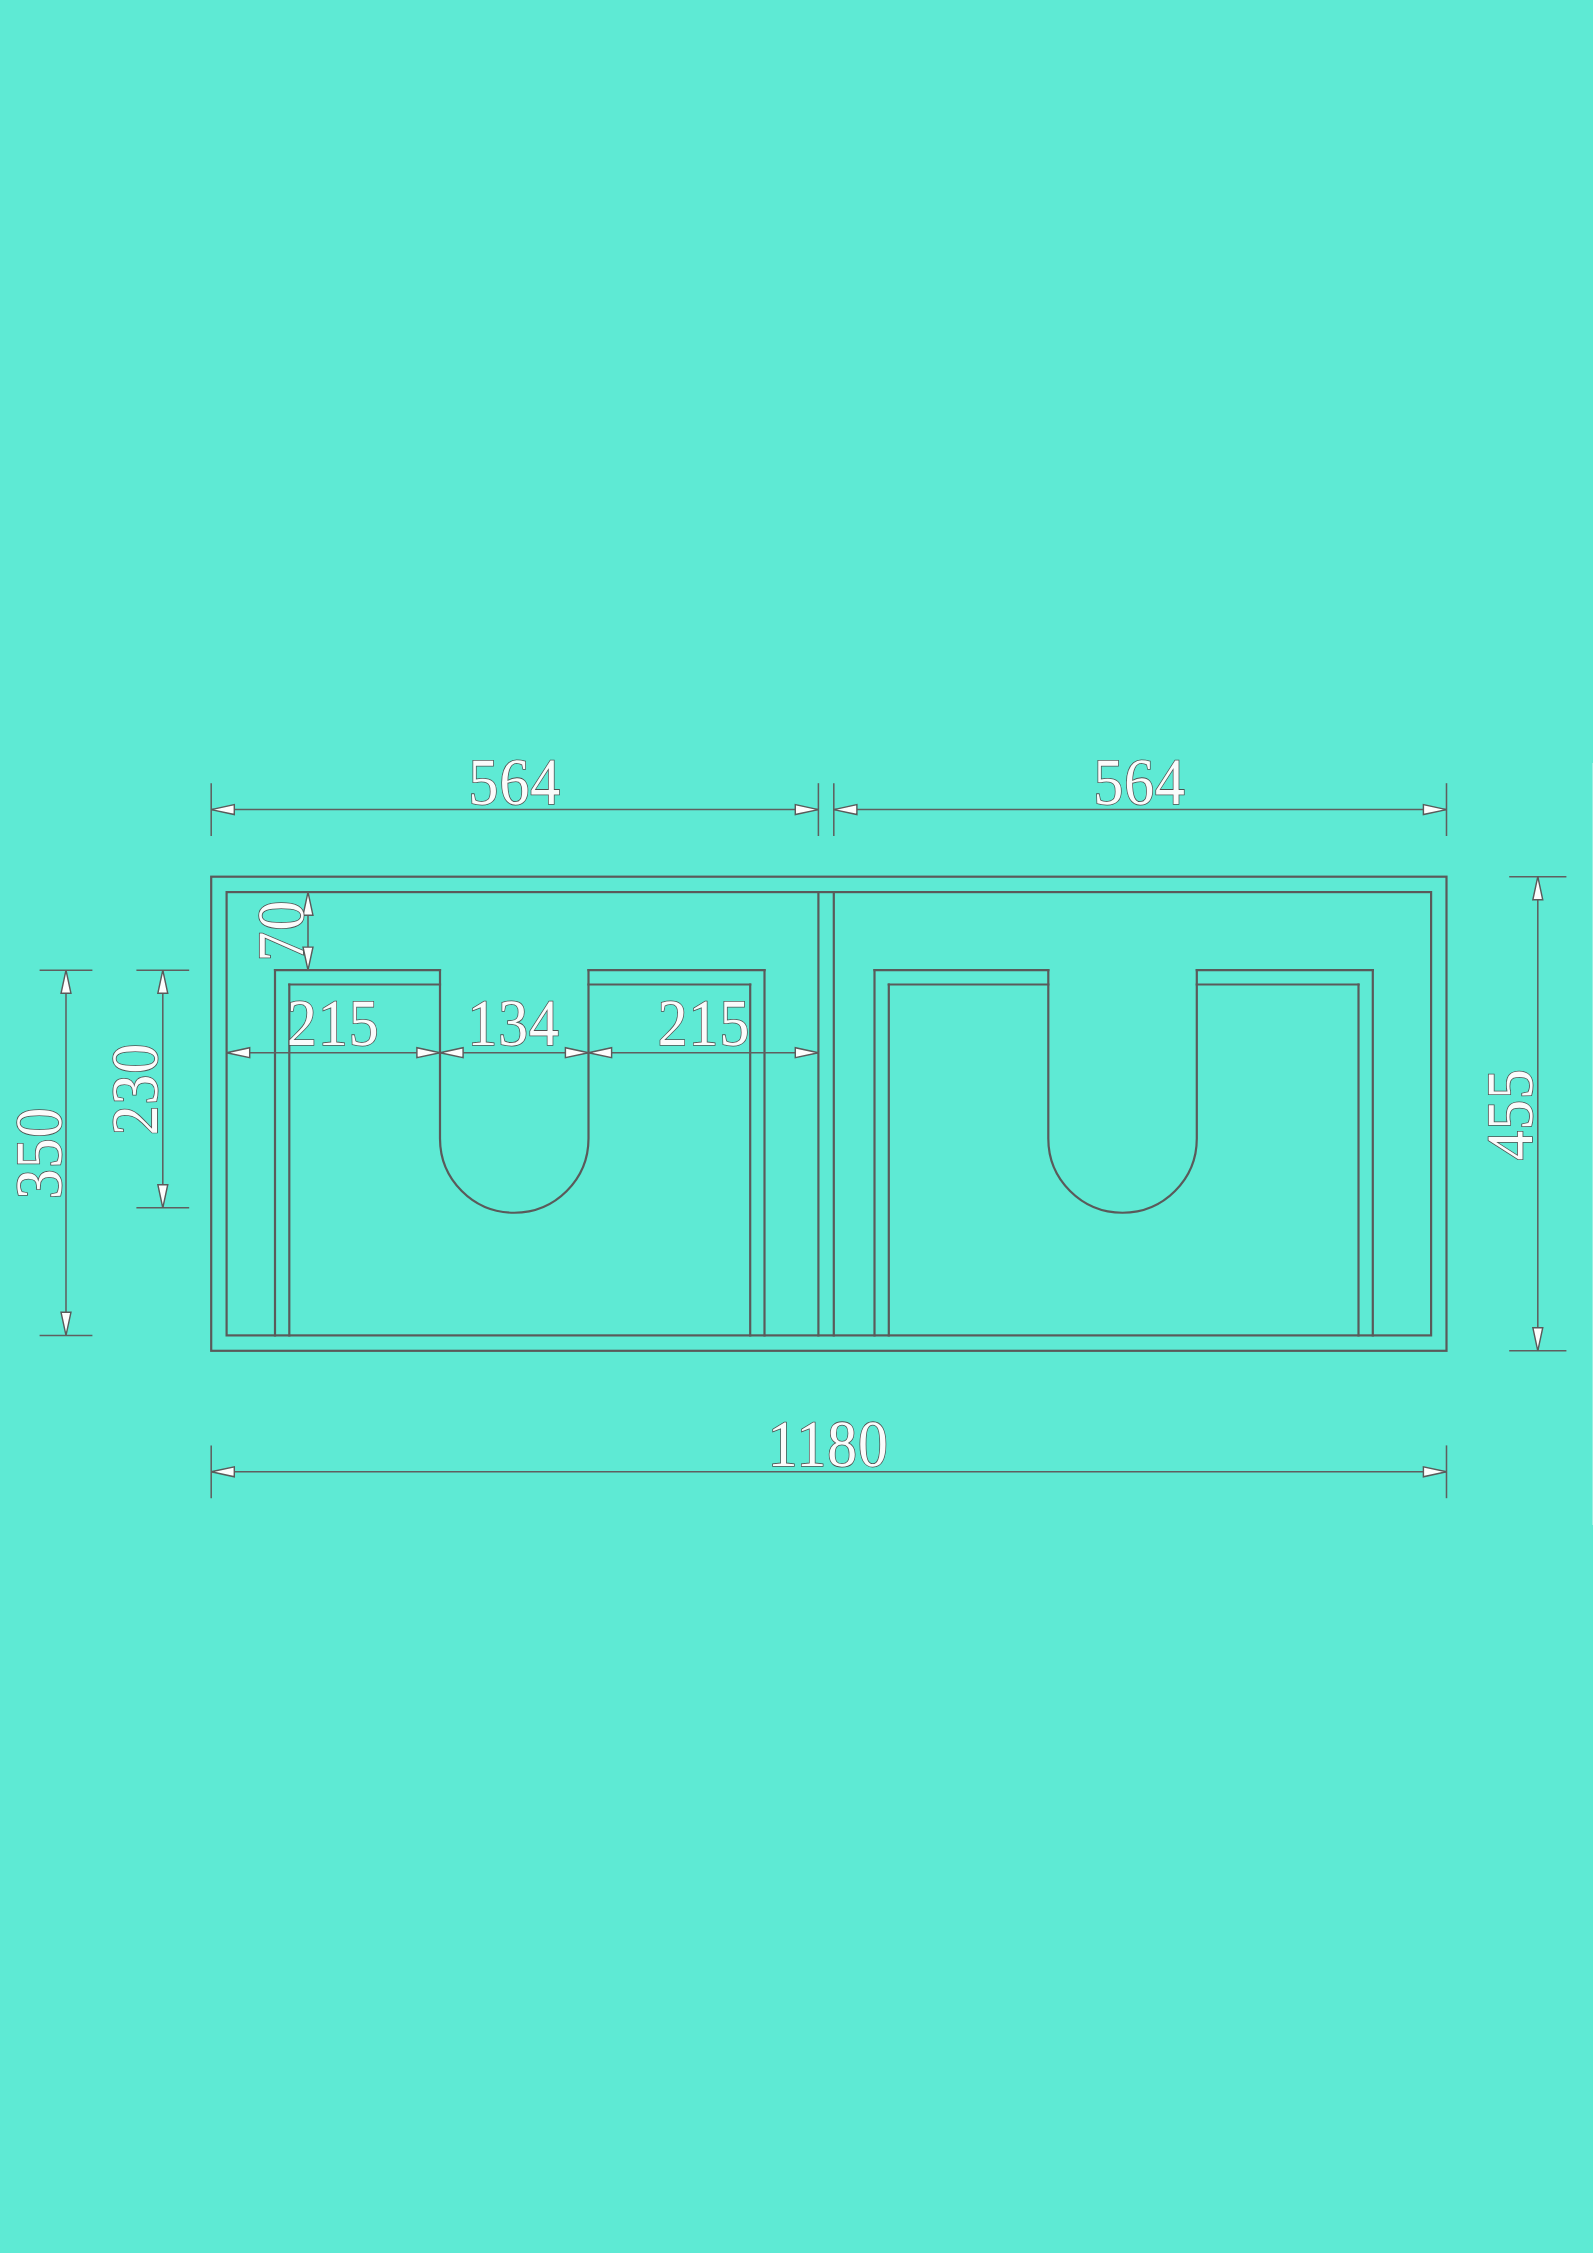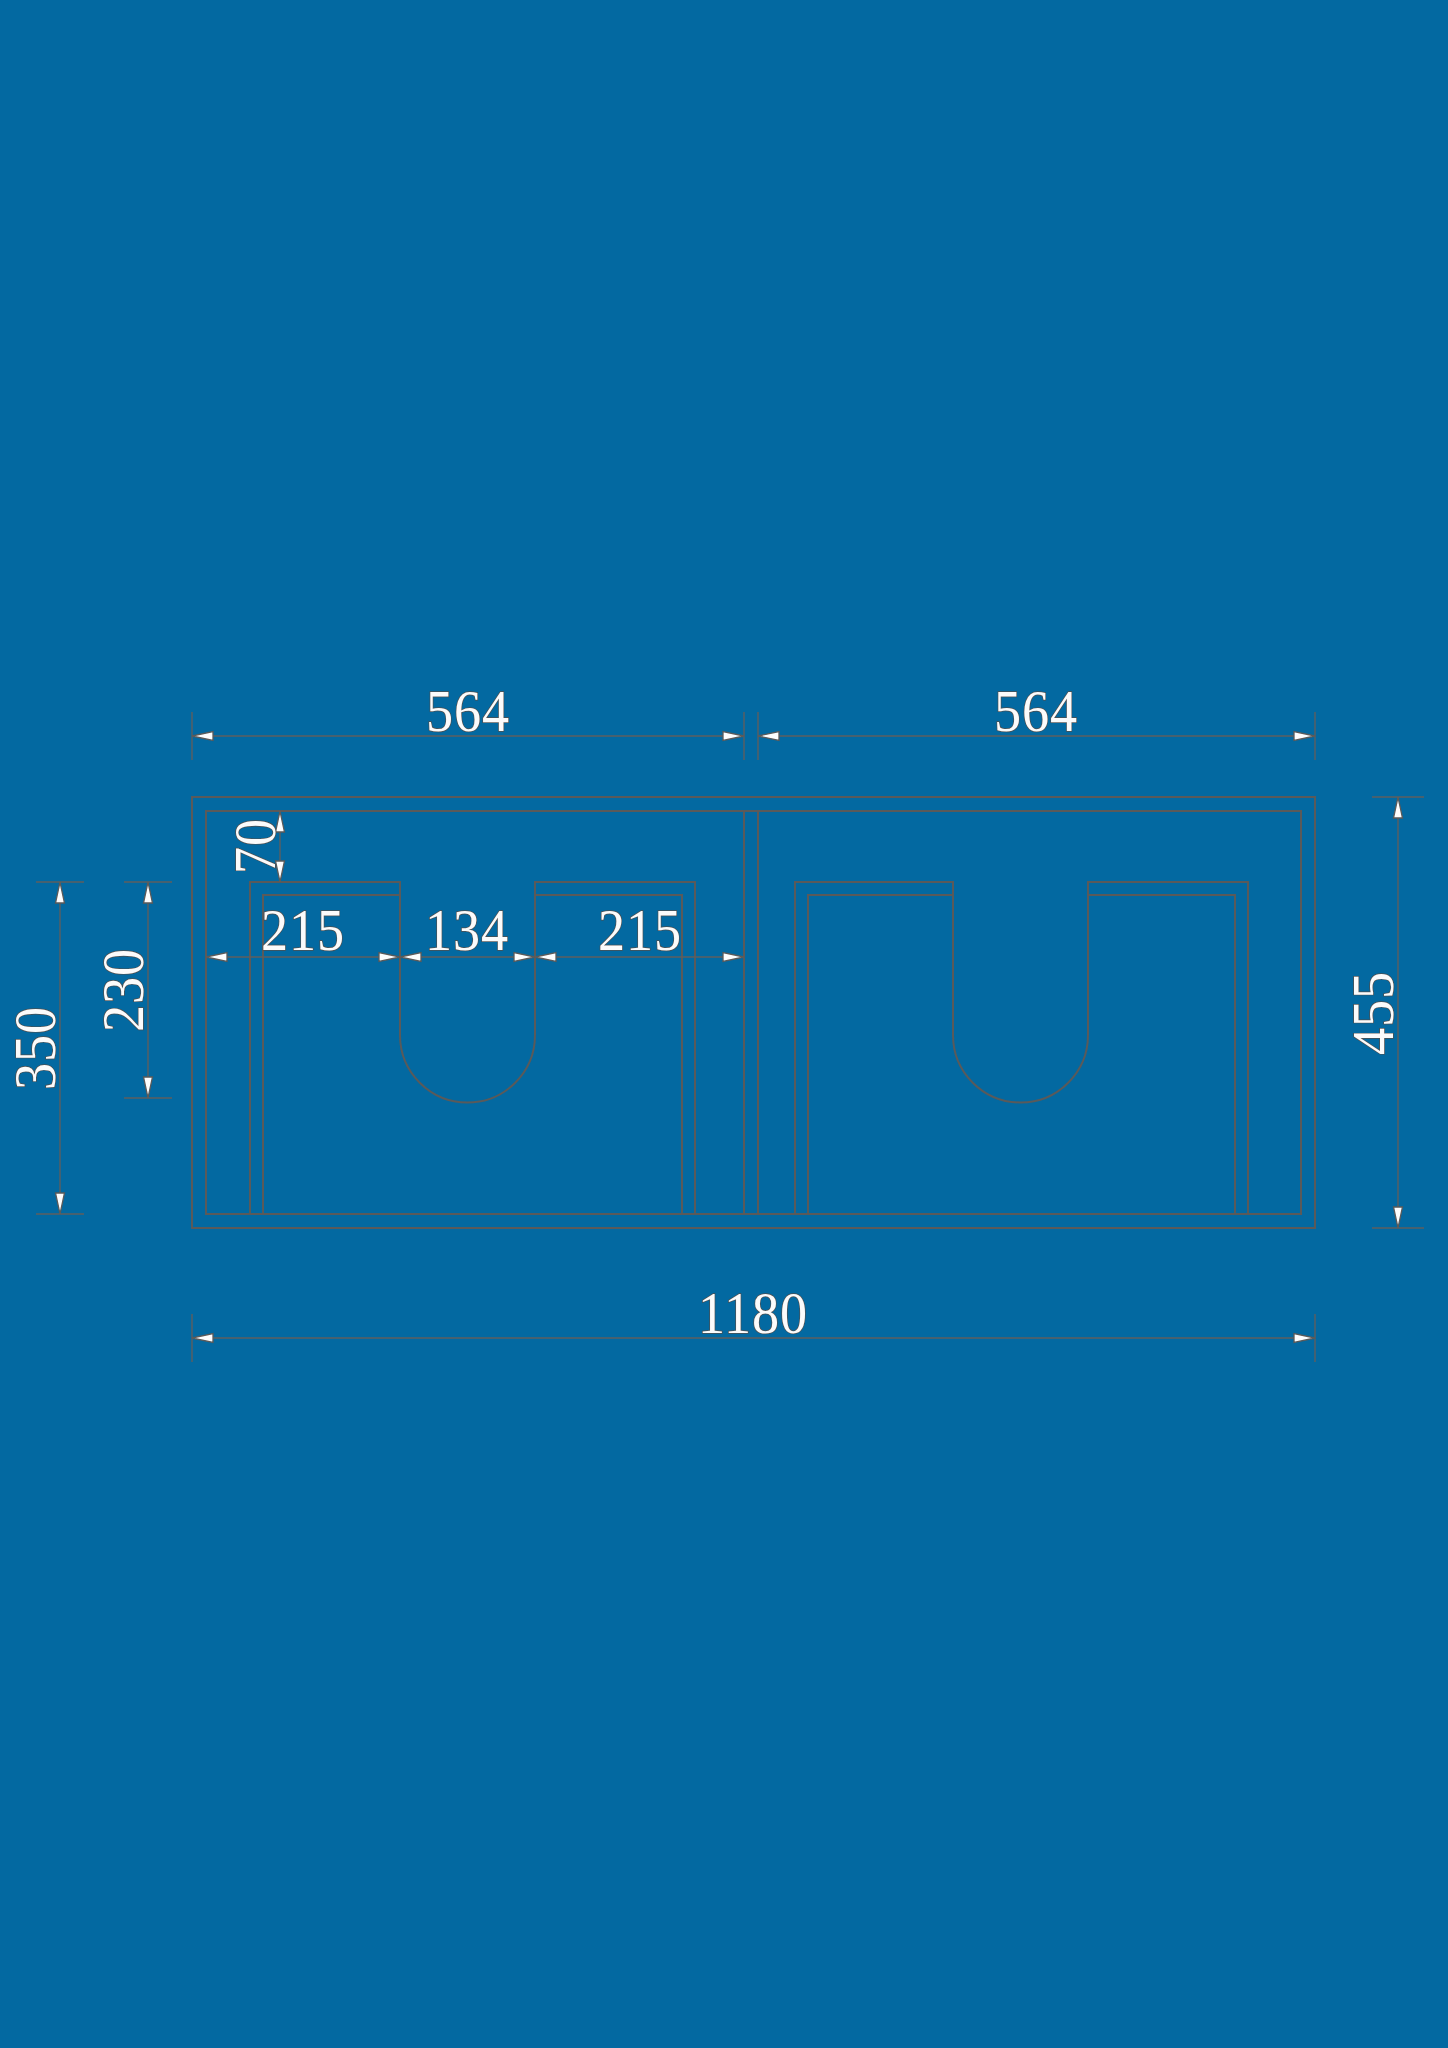--- a/index.html
+++ b/index.html
@@ -7,21 +7,21 @@
     padding: 0;
     background: #ffffff;
     width: 1448px;
     height: 2048px;
     overflow: hidden;
   }
   .canvas {
     position: relative;
     width: 1448px;
     height: 2048px;
-    background: #0369a1;
+    background: #5eead4;
   }
   svg { display: block; }
   .obj {
     stroke: #5a5a5a;
     stroke-width: 2;
     fill: none;
     stroke-linecap: square;
   }
   .dim {
     stroke: #5f5f5f;

